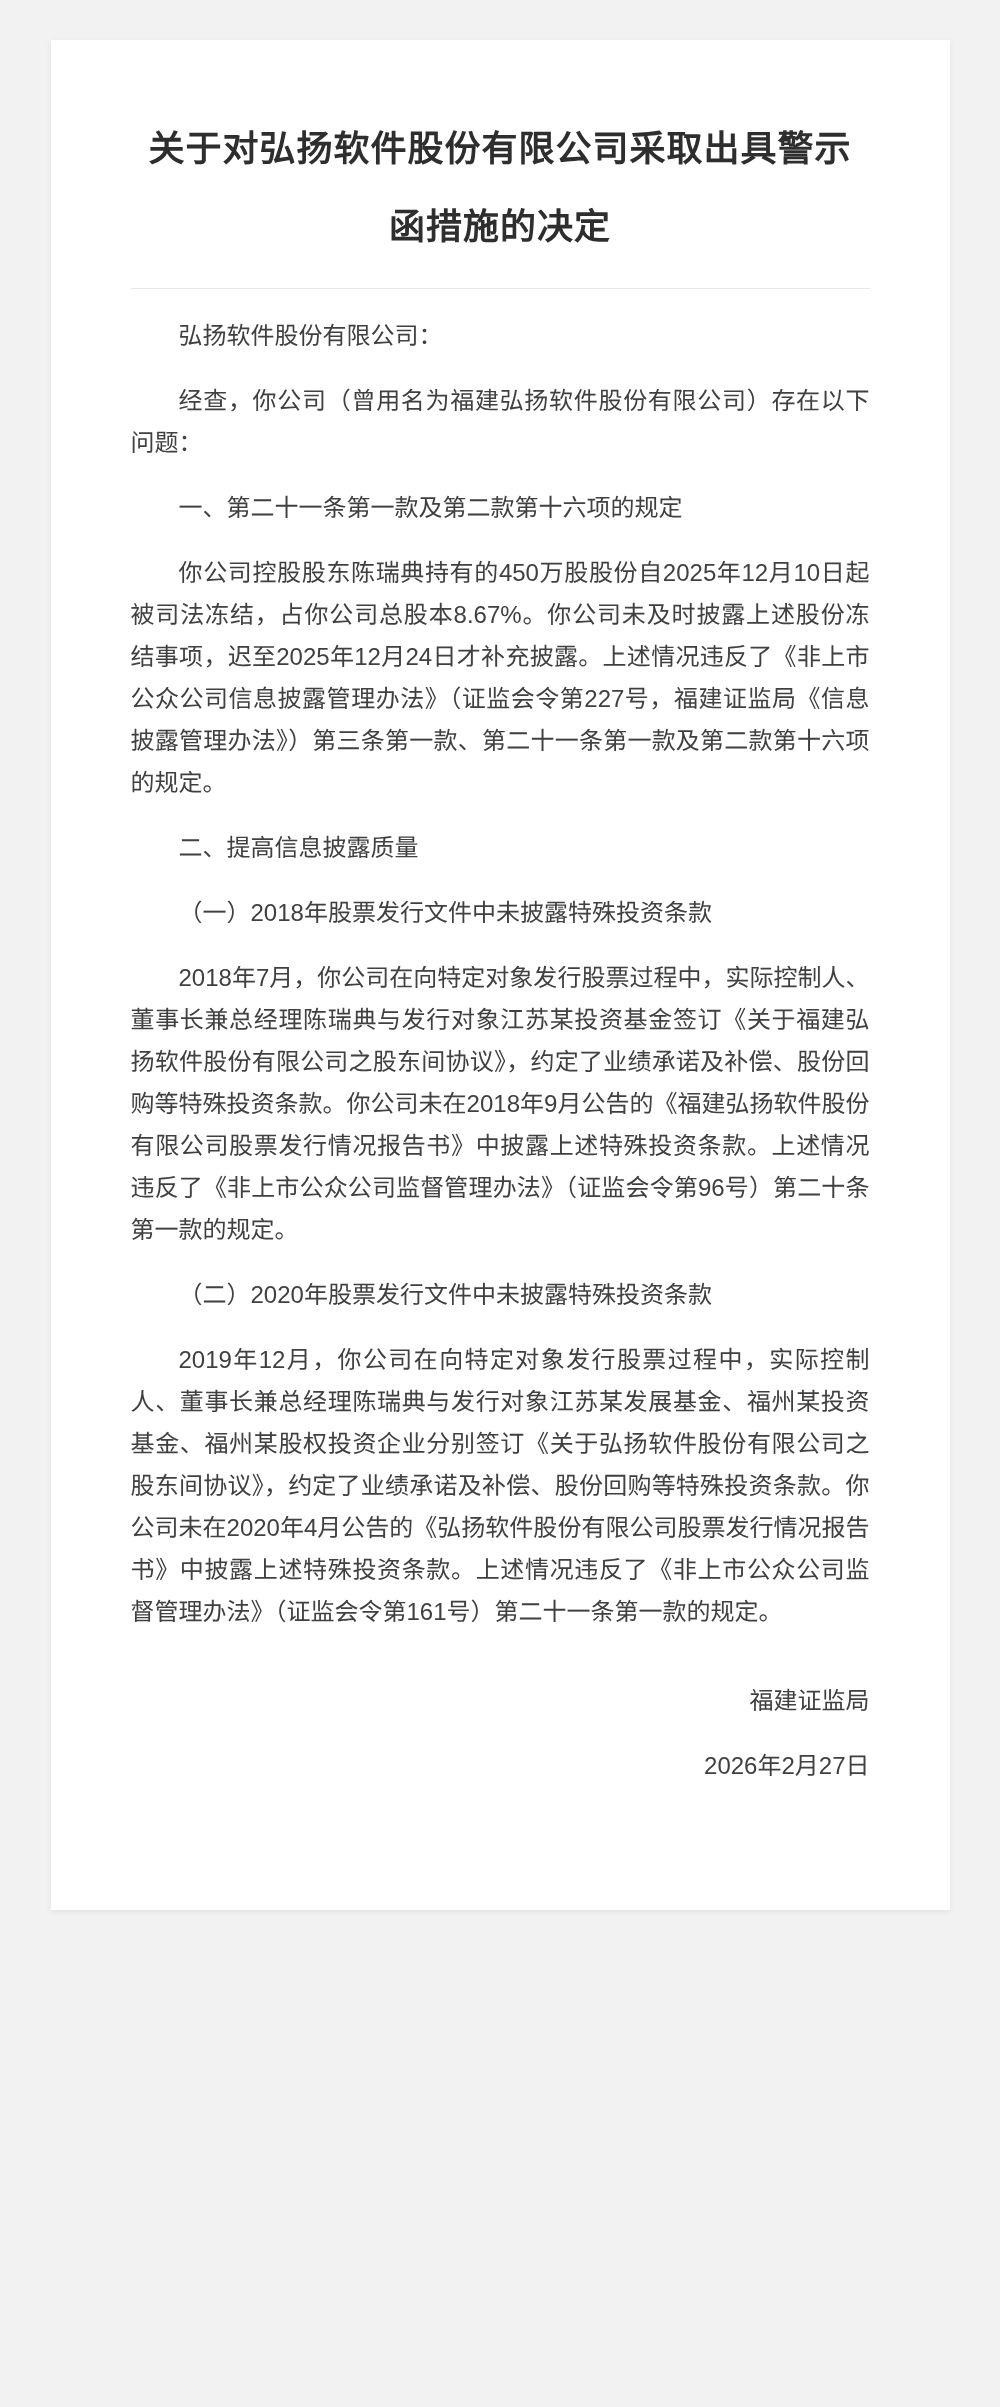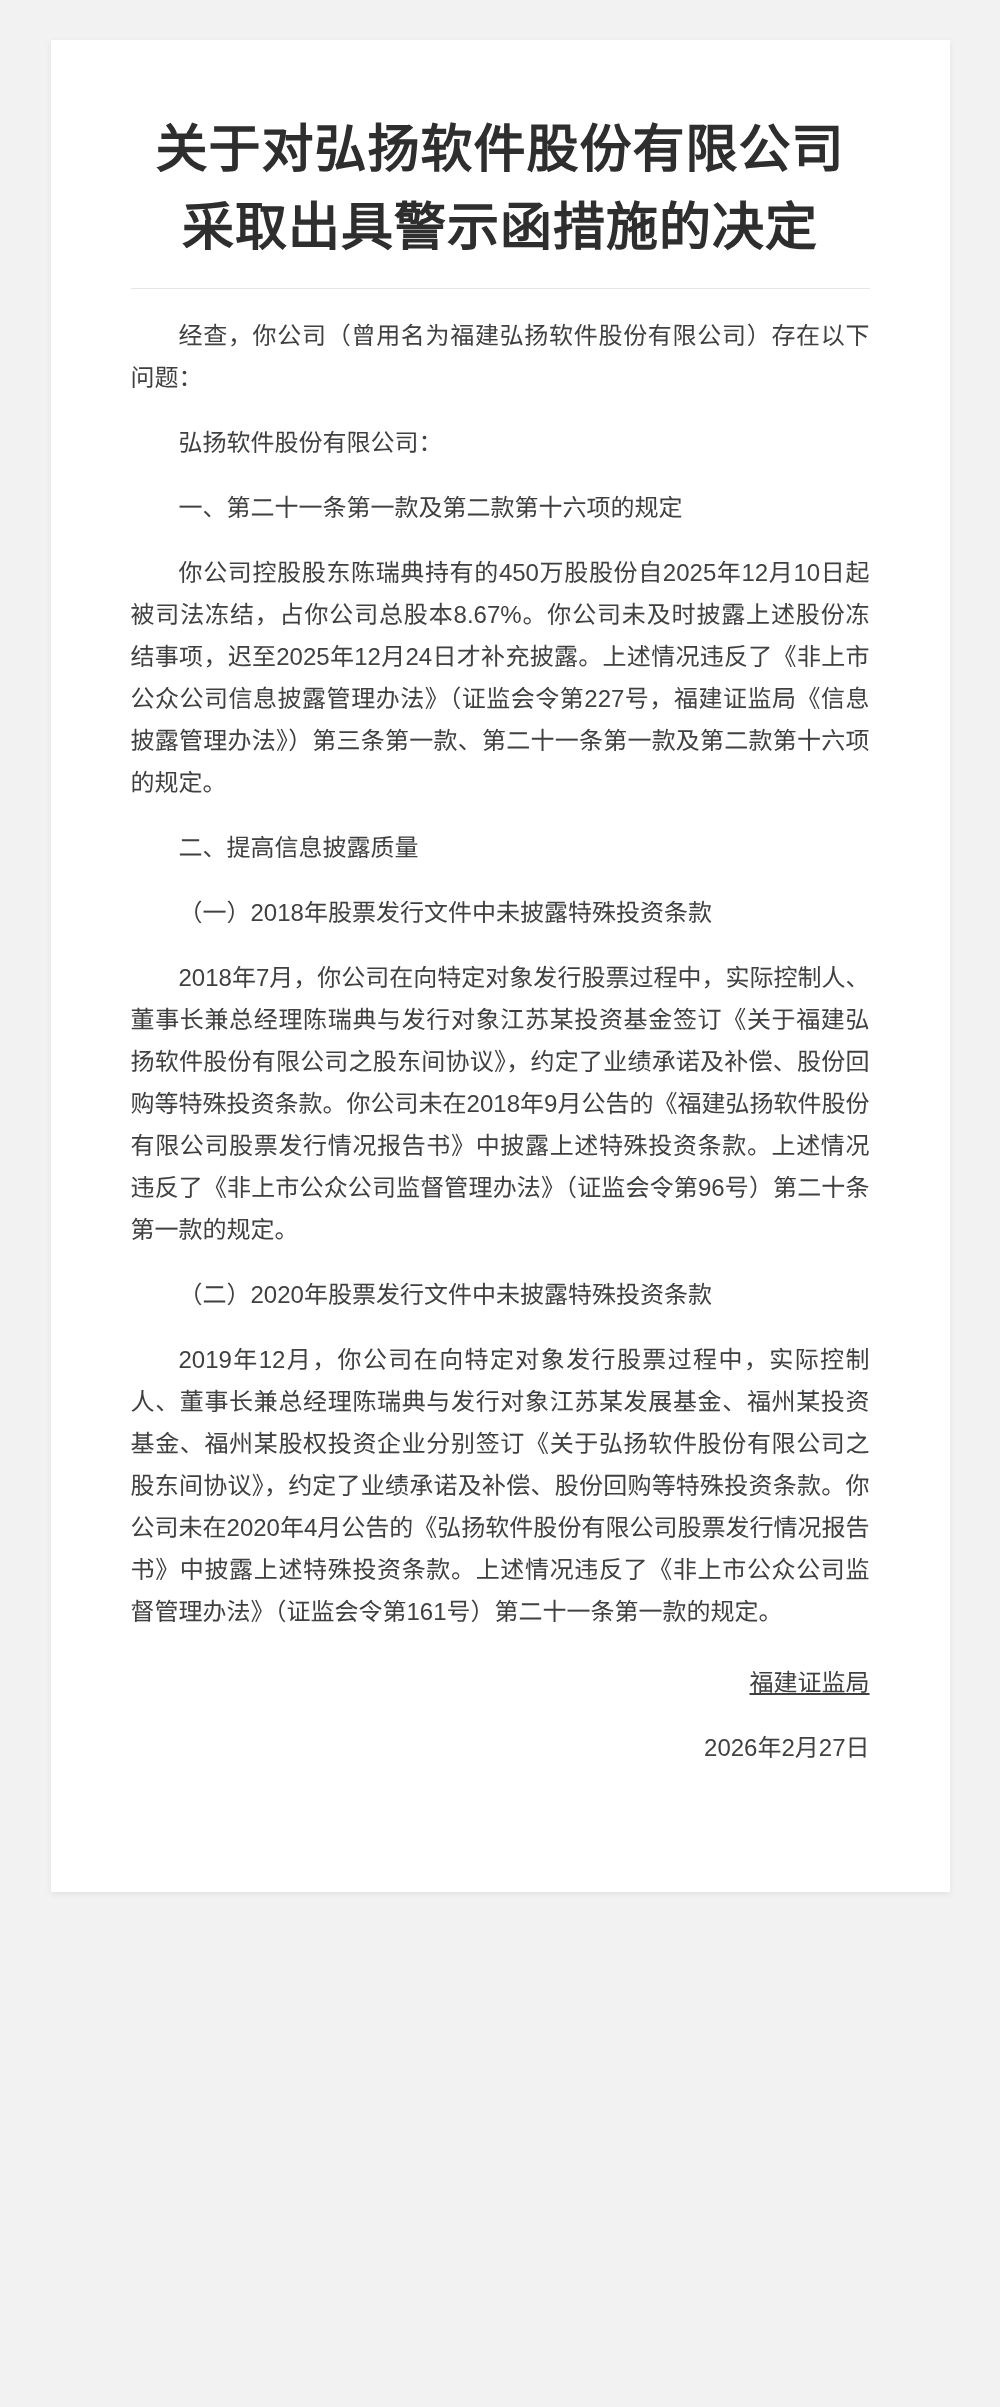--- a/index.html
+++ b/index.html
@@ -18,21 +18,21 @@
   .card {
     box-sizing: border-box;
     width: 899px;
     margin: 0 auto 44px auto;
     background: #ffffff;
     box-shadow: 0 2px 6px rgba(0,0,0,0.07);
     padding: 70px 80px 100px 80px;
   }
   .doc-title {
     margin: 0 0 22px 0;
-    font-size: 52px;
+    font-size: 36px;
     font-weight: 700;
     line-height: 78px;
     text-align: center;
     color: #2e2e2e;
     letter-spacing: 1px;
   }
   .title-divider {
     border: none;
     border-top: 1px solid #e6e6e6;
     margin: 0 0 26px 0;
@@ -44,40 +44,39 @@
     line-height: 42px;
     color: #404040;
     text-indent: 2em;
     text-align: justify;
   }
   .doc-body p.sig {
     text-align: right;
     text-indent: 0;
   }
   .doc-body p.sig-issuer {
-    margin-top: 29px;
-    text-decoration: underline;
+    margin-top: 47px;
   }
   .doc-body p.sig-date {
   }
 </style>
 </head>
 <body>
 
 <div class="page">
   <div class="card">
 
     <h1 class="doc-title">关于对弘扬软件股份有限公司采取出具警示函措施的决定</h1>
 
     <hr class="title-divider">
 
     <div class="doc-body">
+      <p>弘扬软件股份有限公司：</p>
+
       <p>经查，你公司（曾用名为福建弘扬软件股份有限公司）存在以下问题：</p>
-
-      <p>弘扬软件股份有限公司：</p>
 
       <p>一、第二十一条第一款及第二款第十六项的规定</p>
 
       <p>你公司控股股东陈瑞典持有的450万股股份自2025年12月10日起被司法冻结，占你公司总股本8.67%。你公司未及时披露上述股份冻结事项，迟至2025年12月24日才补充披露。上述情况违反了《非上市公众公司信息披露管理办法》（证监会令第227号，福建证监局《信息披露管理办法》）第三条第一款、第二十一条第一款及第二款第十六项的规定。</p>
 
       <p>二、提高信息披露质量</p>
 
       <p>（一）2018年股票发行文件中未披露特殊投资条款</p>
 
       <p>2018年7月，你公司在向特定对象发行股票过程中，实际控制人、董事长兼总经理陈瑞典与发行对象江苏某投资基金签订《关于福建弘扬软件股份有限公司之股东间协议》，约定了业绩承诺及补偿、股份回购等特殊投资条款。你公司未在2018年9月公告的《福建弘扬软件股份有限公司股票发行情况报告书》中披露上述特殊投资条款。上述情况违反了《非上市公众公司监督管理办法》（证监会令第96号）第二十条第一款的规定。</p>

